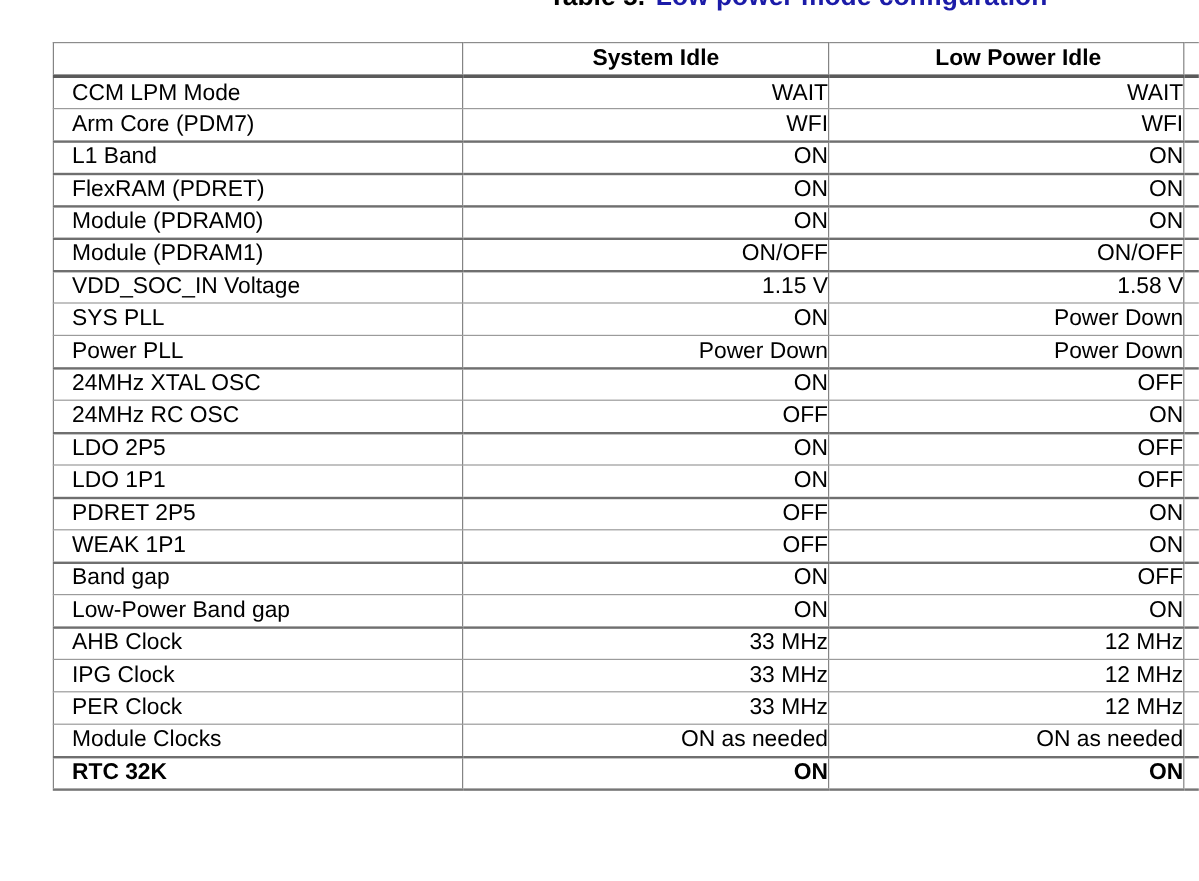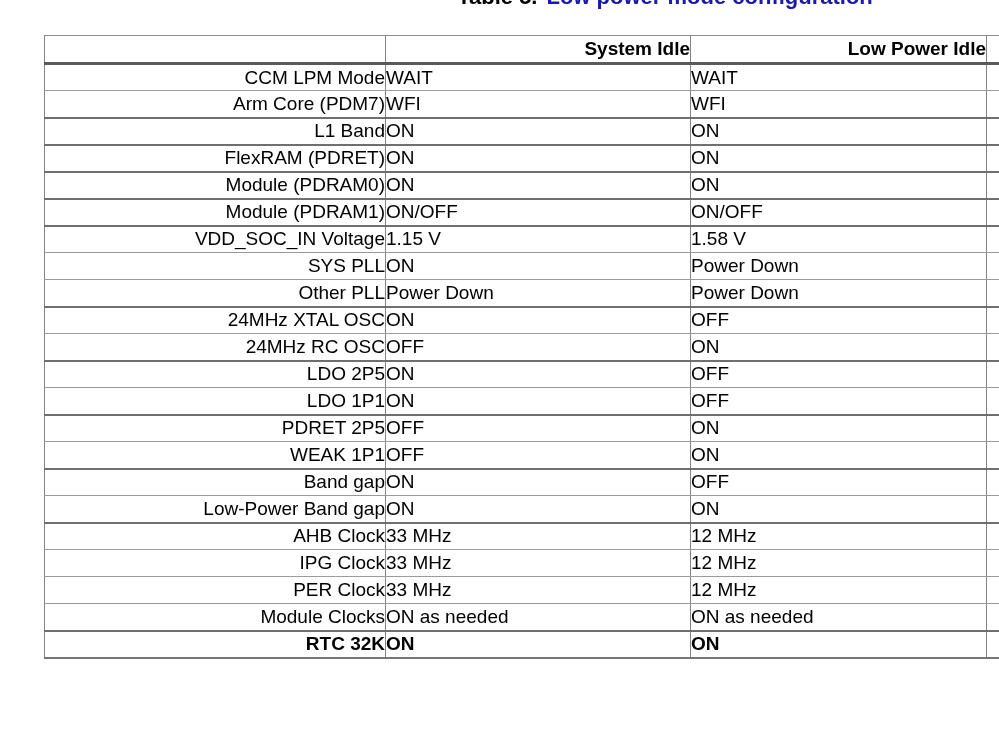--- a/index.html
+++ b/index.html
@@ -42,29 +42,29 @@
     height: 27px;
     font-size: 19px;
     color: #000000;
     vertical-align: middle;
     overflow: hidden;
     white-space: nowrap;
   }
   .lpm-table thead th {
     height: 28px;
     font-weight: bold;
-    text-align: right;
+    text-align: center;
     border-top: 1px solid #8c8c8c;
     border-bottom: 3px solid #5a5a5a;
     background: #ffffff;
   }
   .lpm-table thead th.header-system { padding-left: 17px; }
   .lpm-table thead th.header-lowpower { padding-left: 20px; }
-  .lpm-table td.label-col { text-align: right; padding-left: 15px; }
-  .lpm-table td.value-col { text-align: left; }
+  .lpm-table td.label-col { text-align: left; padding-left: 15px; }
+  .lpm-table td.value-col { text-align: right; }
   .lpm-table td { border-top: 1px solid #9b9b9b; border-bottom: 1px solid #9b9b9b; }
   .lpm-table tr.thick-top td { border-top: 2px solid #6f6f6f; }
   .lpm-table tbody tr:last-child td { border-bottom: 2px solid #767676; font-weight: bold; }
 </style>
 </head>
 <body>
 
 <div class="page">
 
   <div class="doc-title">
@@ -129,21 +129,21 @@
           <td class="value-col">1.58 V</td>
           <td class="overflow-col"></td>
         </tr>
         <tr>
           <td class="label-col">SYS PLL</td>
           <td class="value-col">ON</td>
           <td class="value-col">Power Down</td>
           <td class="overflow-col"></td>
         </tr>
         <tr>
-          <td class="label-col">Other PLL</td>
+          <td class="label-col">Power PLL</td>
           <td class="value-col">Power Down</td>
           <td class="value-col">Power Down</td>
           <td class="overflow-col"></td>
         </tr>
         <tr class="thick-top">
           <td class="label-col">24MHz XTAL OSC</td>
           <td class="value-col">ON</td>
           <td class="value-col">OFF</td>
           <td class="overflow-col"></td>
         </tr>

